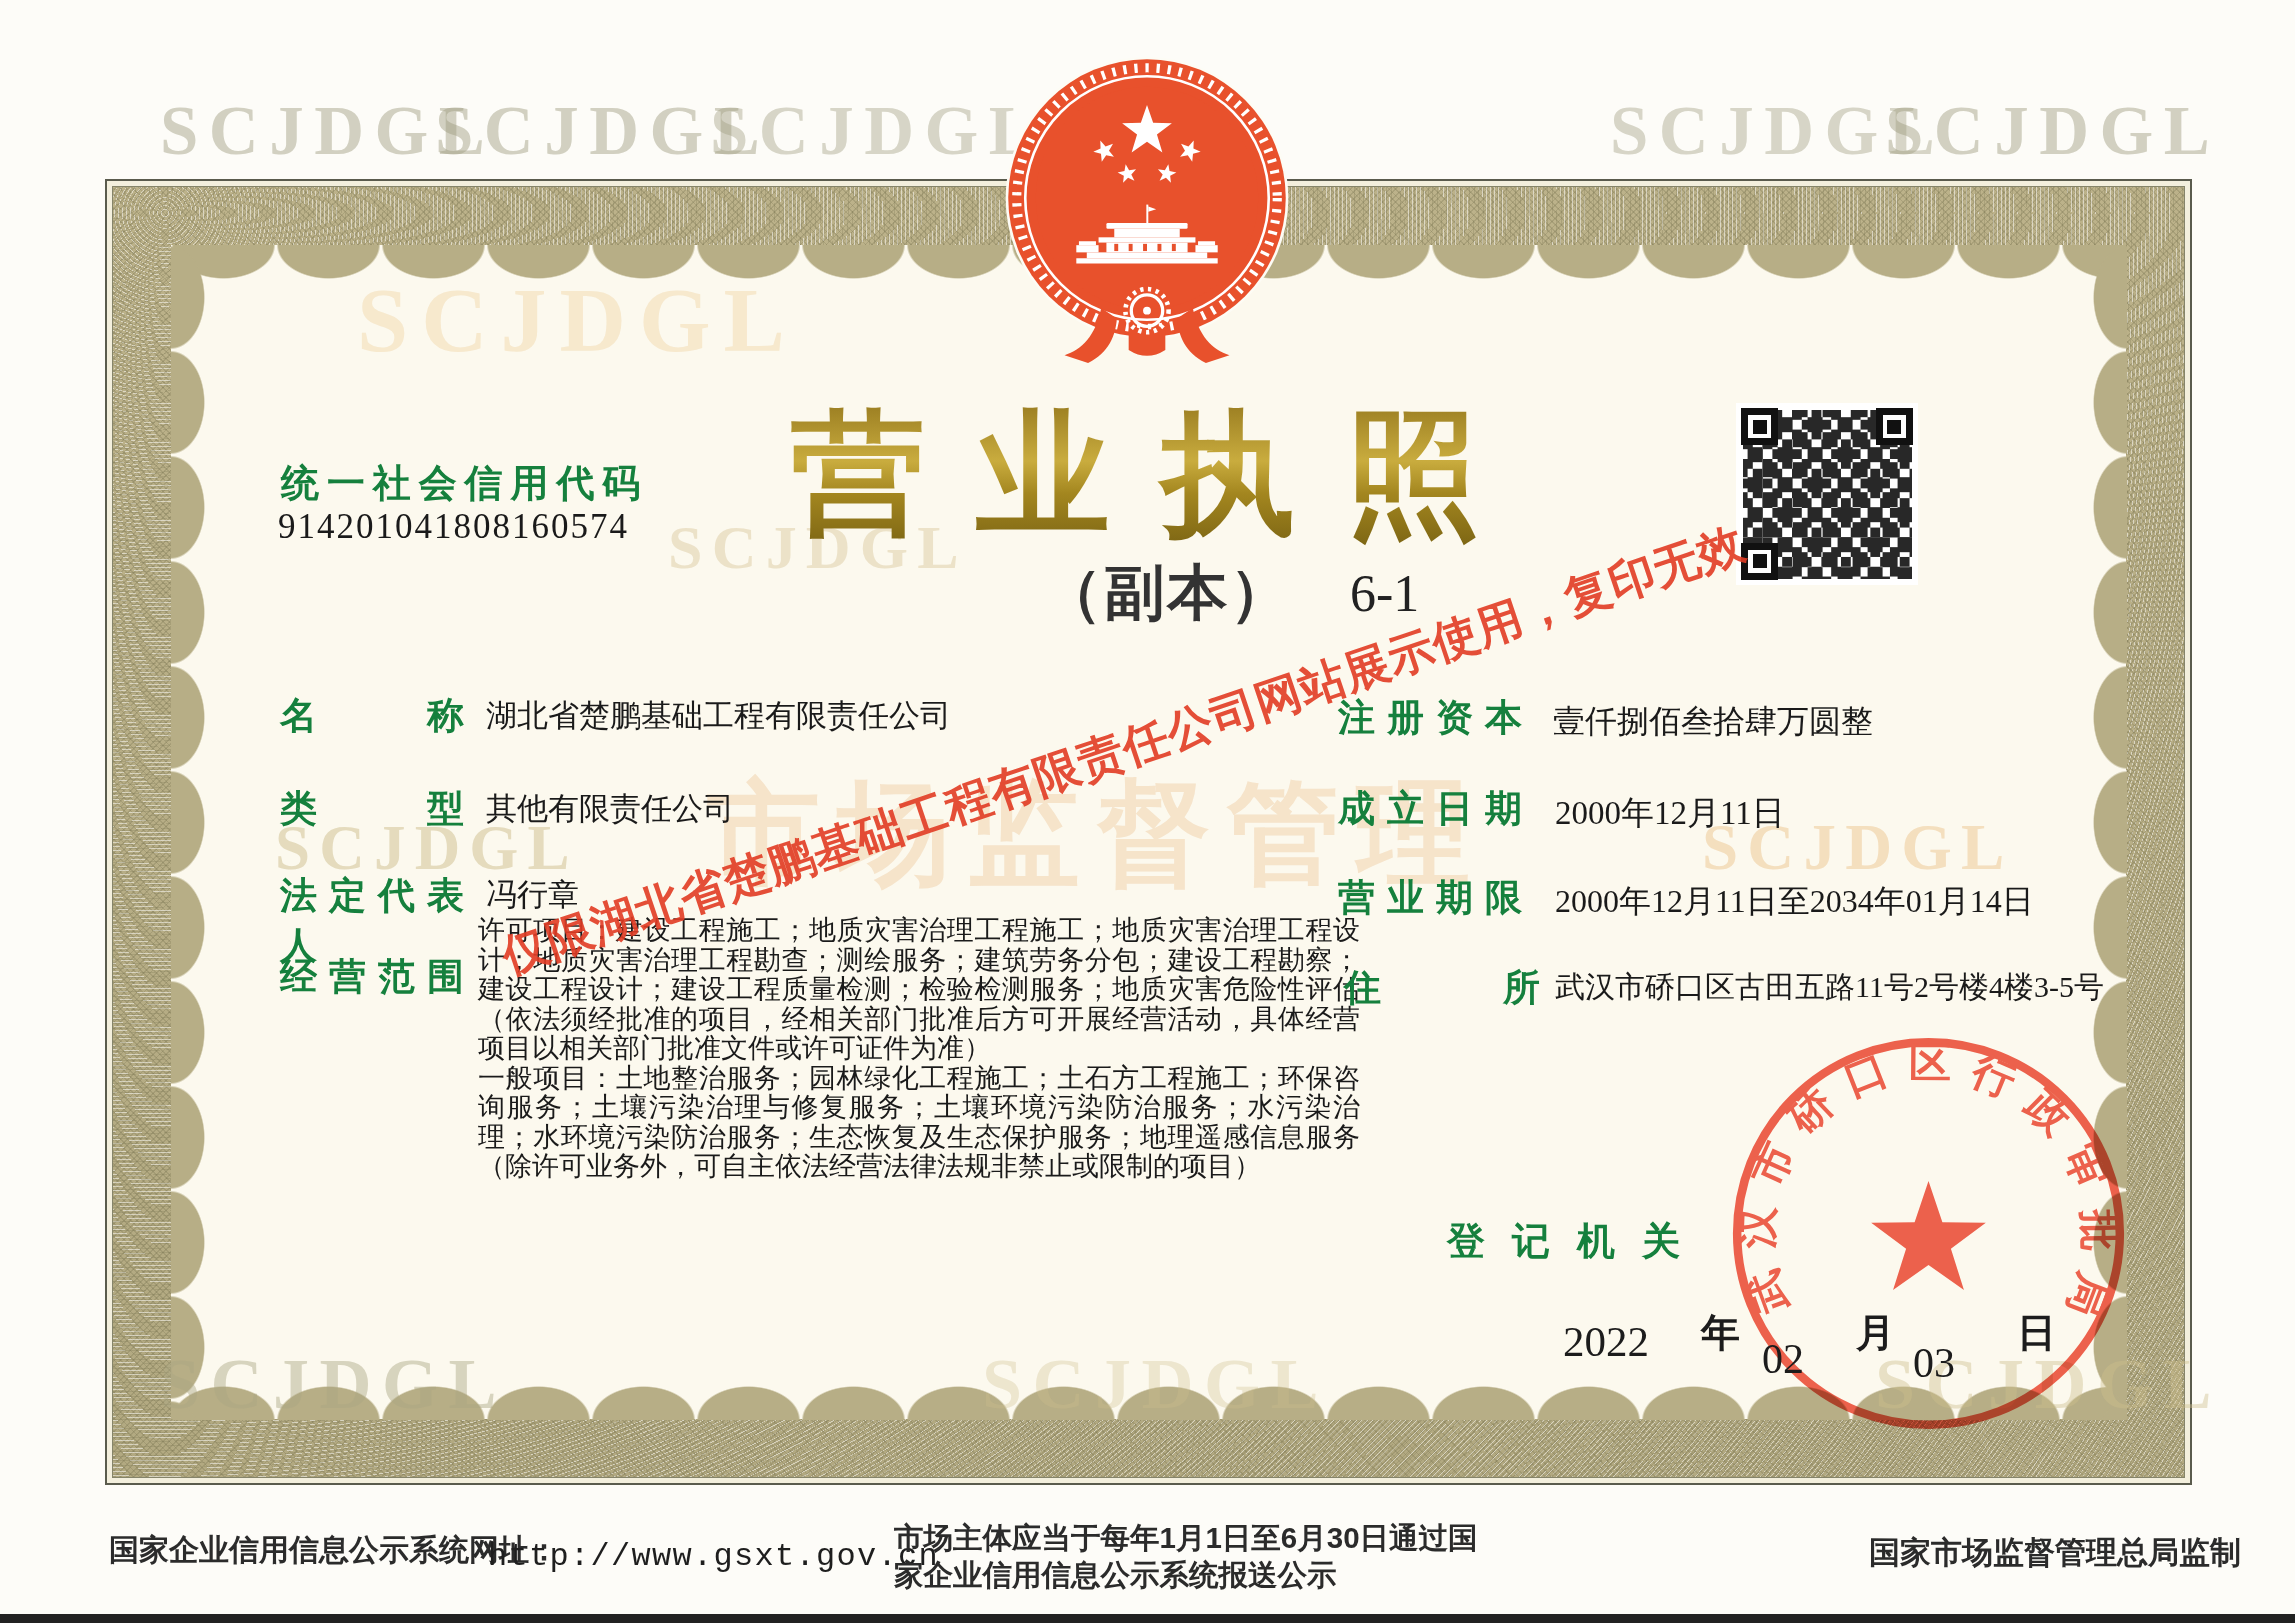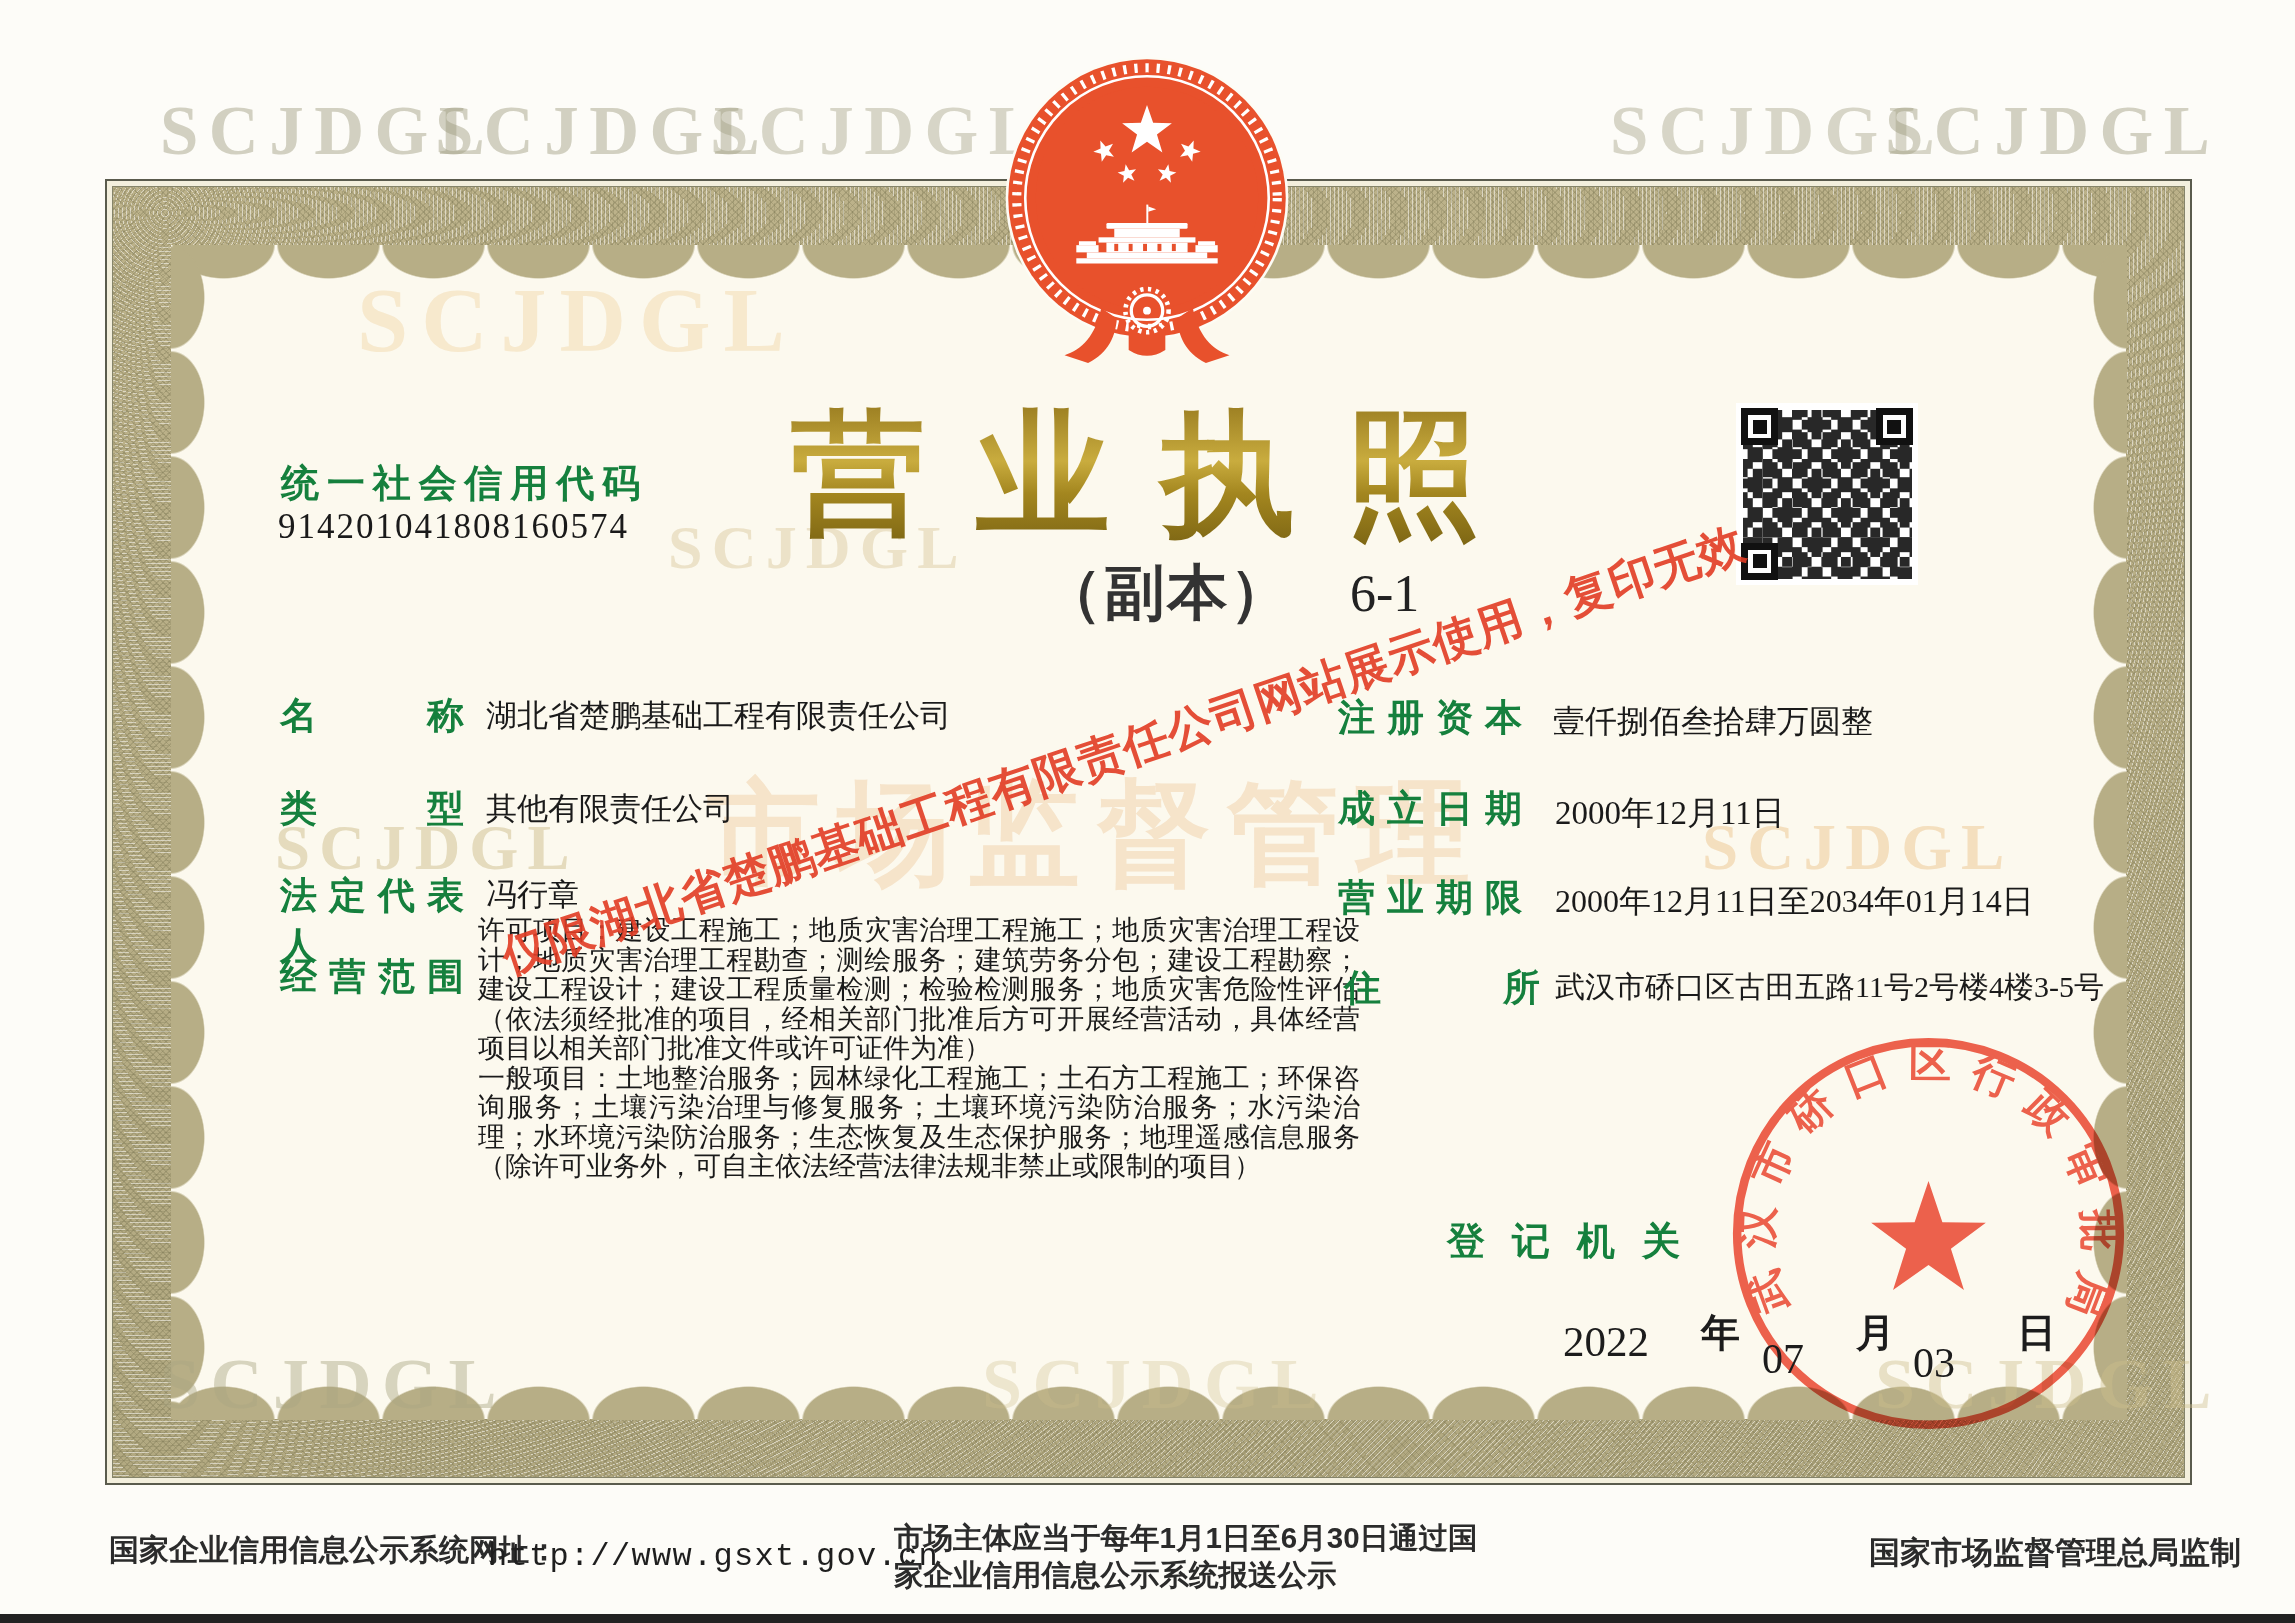--- a/index.html
+++ b/index.html
@@ -214,21 +214,21 @@
     <circle cx="306" cy="306" r="292" fill="none" stroke="#ee5743" stroke-width="13"></circle>
     <polygon fill="#ee5743" points="306,226 327.2,288.9 393.5,289.6 340.2,329.1 360.1,392.4 306,354 251.9,392.4 271.8,329.1 218.5,289.6 284.8,288.9"></polygon>
     <path id="sealArc" d="M 99 426 A 239 239 0 1 1 513 426" fill="none"></path>
     <text fill="#ee5743" font-size="64" font-family="Liberation Serif, serif" font-weight="700">
       <textPath href="#sealArc" startOffset="10" textLength="985">武汉市硚口区行政审批局</textPath>
     </text>
   </svg>
 
   <span class="abs date-item d-serif" style="left:1563px;top:1317px;font-size:43px;">2022</span>
   <span class="abs date-item lbl" style="left:1701px;top:1306px;font-size:39px;">年</span>
-  <span class="abs date-item d-serif" style="left:1762px;top:1335px;font-size:42px;">07</span>
+  <span class="abs date-item d-serif" style="left:1762px;top:1335px;font-size:42px;">02</span>
   <span class="abs date-item lbl" style="left:1856px;top:1306px;font-size:39px;">月</span>
   <span class="abs date-item d-serif" style="left:1913px;top:1339px;font-size:42px;">03</span>
   <span class="abs date-item lbl" style="left:2017px;top:1306px;font-size:39px;">日</span>
 
   <div class="wm wm-diag">仅限湖北省楚鹏基础工程有限责任公司网站展示使用，复印无效</div>
 
   <div class="abs ft" style="left:109px;top:1530px;font-size:30px;font-weight:600;">国家企业信用信息公示系统网址：</div>
   <div class="abs ft-url" style="left:488px;top:1538px;font-size:32px;">http://www.gsxt.gov.cn</div>
   <div class="abs ft" style="left:894px;top:1519px;font-size:29.5px;line-height:37px;white-space:pre-line;font-weight:600;">市场主体应当于每年1月1日至6月30日通过国
 家企业信用信息公示系统报送公示</div>

